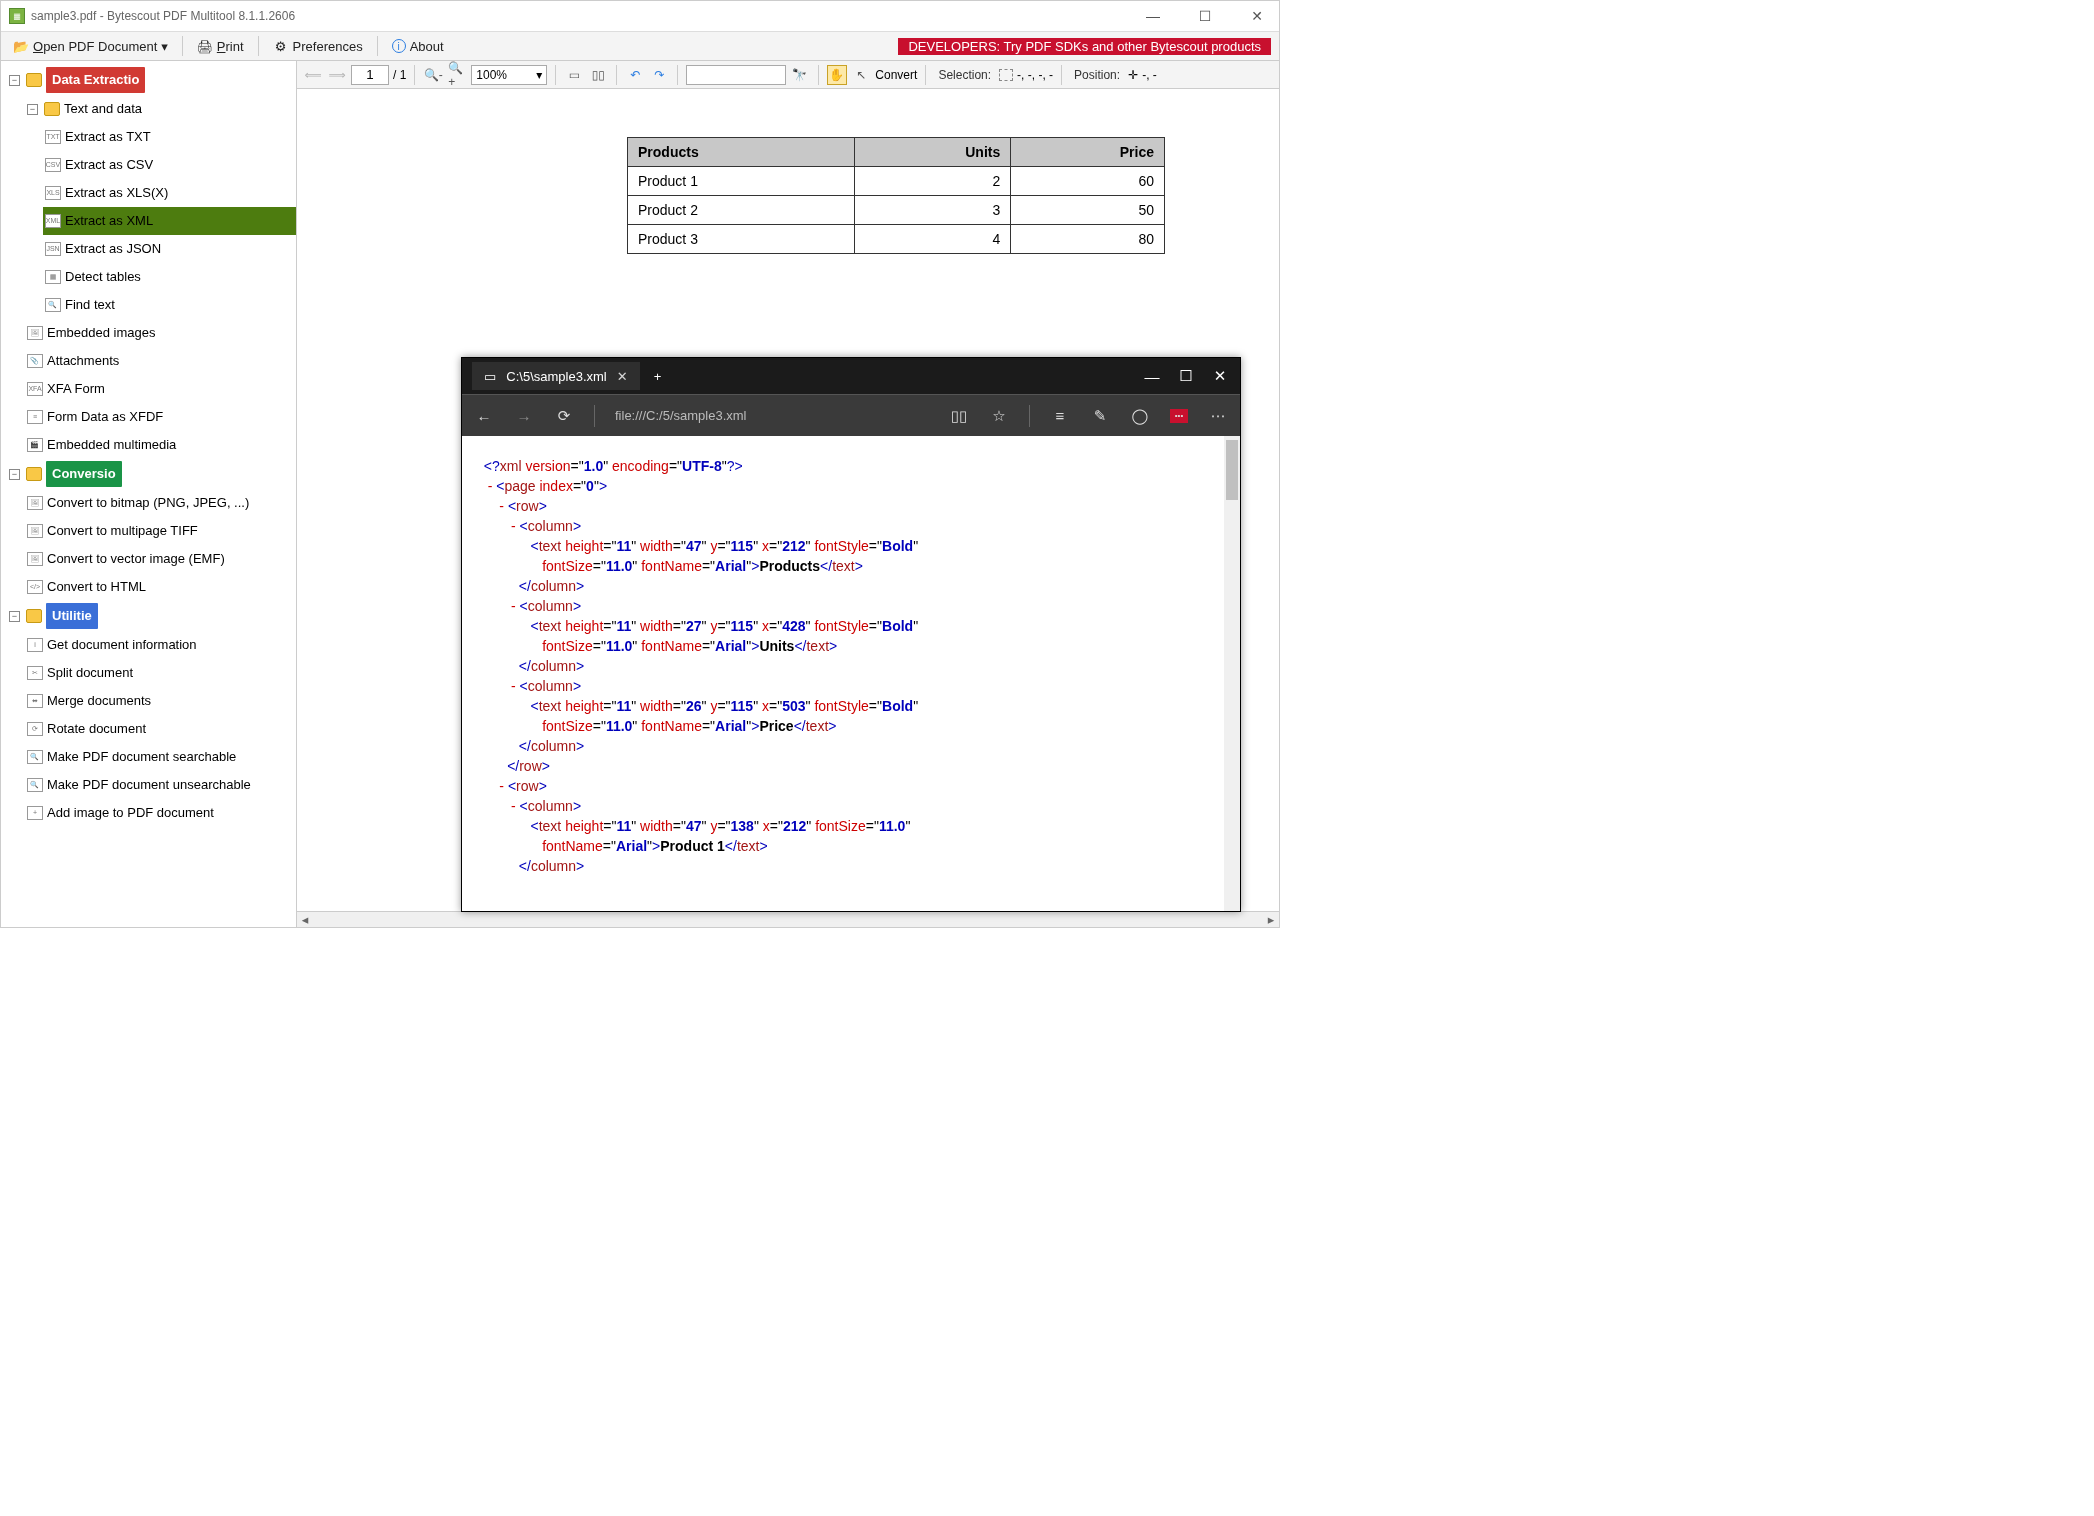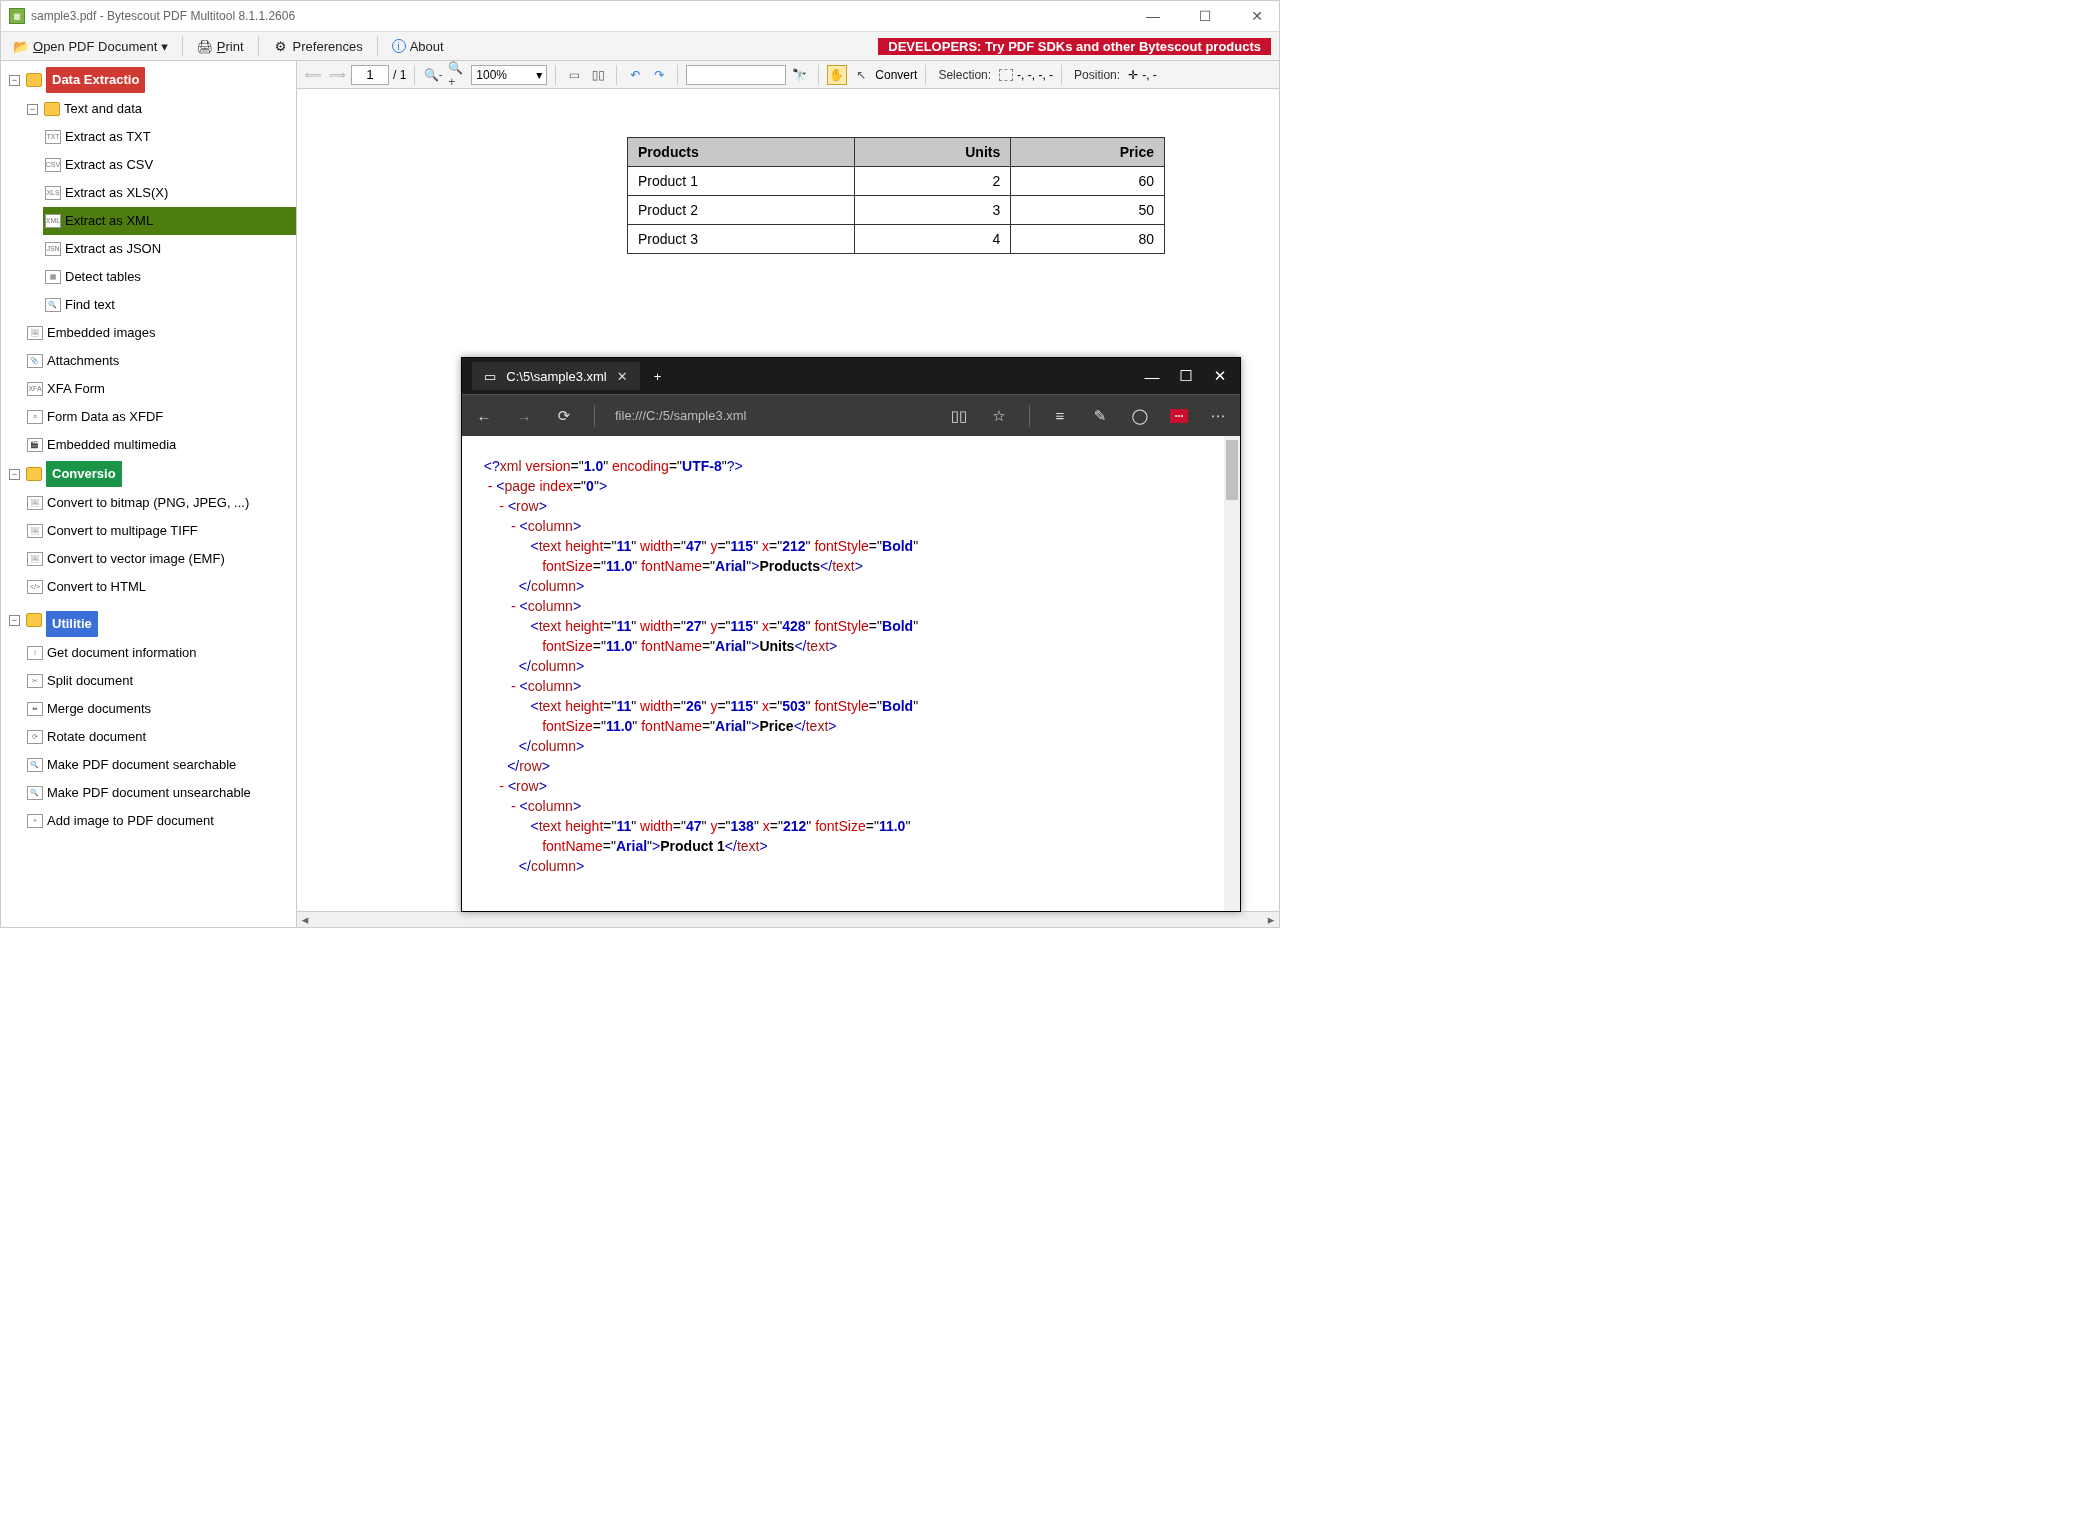--- a/index.html
+++ b/index.html
@@ -8,32 +8,32 @@
   .titlebar { height:30px; display:flex; align-items:center; padding:0 8px; background:#fff; }
   .titlebar .appicon { width:16px; height:16px; background:#7cb342; border:1px solid #558b2f; margin-right:6px; display:flex; align-items:center; justify-content:center; color:#fff; font-size:8px;}
   .titlebar .title { color:#666; font-size:12px; }
   .titlebar .winbtns { margin-left:auto; display:flex; gap:24px; color:#555;}
   .winbtn { width:28px; text-align:center; font-size:14px; }
   .menubar { height:30px; background:#f4f4f4; border-top:1px solid #ddd; border-bottom:1px solid #ccc; display:flex; align-items:center; padding:0 8px; gap:6px;}
   .menuitem { display:flex; align-items:center; gap:4px; padding:2px 4px; color:#222;}
   .menuitem u { text-decoration: underline; }
   .ico { width:16px; height:16px; display:inline-flex; align-items:center; justify-content:center; }
   .sep { width:1px; height:20px; background:#ccc; margin:0 4px;}
-  .promo { margin-left:auto; background:#c8102e; color:#fff; font-weight:bold; padding:1px 10px; font-size:13px;}
+  .promo { margin-left:auto; background:#c8102e; color:#fff; font-weight:normal; padding:1px 10px; font-size:13px;}
   .body { flex:1; display:flex; overflow:hidden;}
   .sidebar { width:296px; border-right:1px solid #ccc; overflow:auto; background:#fff; position:relative; padding-top:4px;}
   .tree ul { list-style:none; margin:0; padding-left:18px;}
   .tree > ul { padding-left:6px;}
   .tree li { padding:0; margin:0; line-height:24px; white-space:nowrap;}
   .node { display:flex; align-items:center; gap:4px; padding:2px 2px; }
   .node.sel { background:#4d7c0f;}
   .exp { width:11px; height:11px; border:1px solid #888; font-size:9px; line-height:9px; text-align:center; color:#555; background:#fff; margin-right:2px;}
   .folder { width:16px; height:14px; background:#f9c846; border:1px solid #c79a14; border-radius:2px;}
   .hdr { color:#fff; padding:1px 6px; font-weight:bold; font-size:13px; border-radius:1px;}
-  .hdr.red{background:#d13a33;} .hdr.green{background:#1a9447;} .hdr.blue{background:#3a6fd8;margin-top:8px;}
+  .hdr.red{background:#d13a33;} .hdr.green{background:#1a9447;} .hdr.blue{background:#3a6fd8;}
   .leaficon{ width:16px; height:14px; border:1px solid #999; background:#fff; font-size:7px; color:#777; display:flex; align-items:center; justify-content:center;}
   .content { flex:1; display:flex; flex-direction:column; position:relative; overflow:hidden;}
   .toolbar { height:28px; background:#f4f4f4; border-bottom:1px solid #ccc; display:flex; align-items:center; padding:0 6px; gap:4px; font-size:12px;}
   .tbtn { width:20px; height:20px; display:flex; align-items:center; justify-content:center; color:#555; border:1px solid transparent;}
   .pginput { width:38px; height:20px; border:1px solid #aaa; text-align:center; background:#fff;}
   .zoomsel { width:76px; height:20px; border:1px solid #aaa; background:#fff; display:flex; align-items:center; padding:0 4px; justify-content:space-between;}
   .searchbox{ width:100px; height:20px; border:1px solid #aaa; background:#fff;}
   .statuslbl{ color:#333; padding:0 4px;}
   .docview { flex:1; background:#fff; overflow:auto; position:relative;}
   table.products { border-collapse:collapse; position:absolute; left:330px; top:48px; width:538px;}

